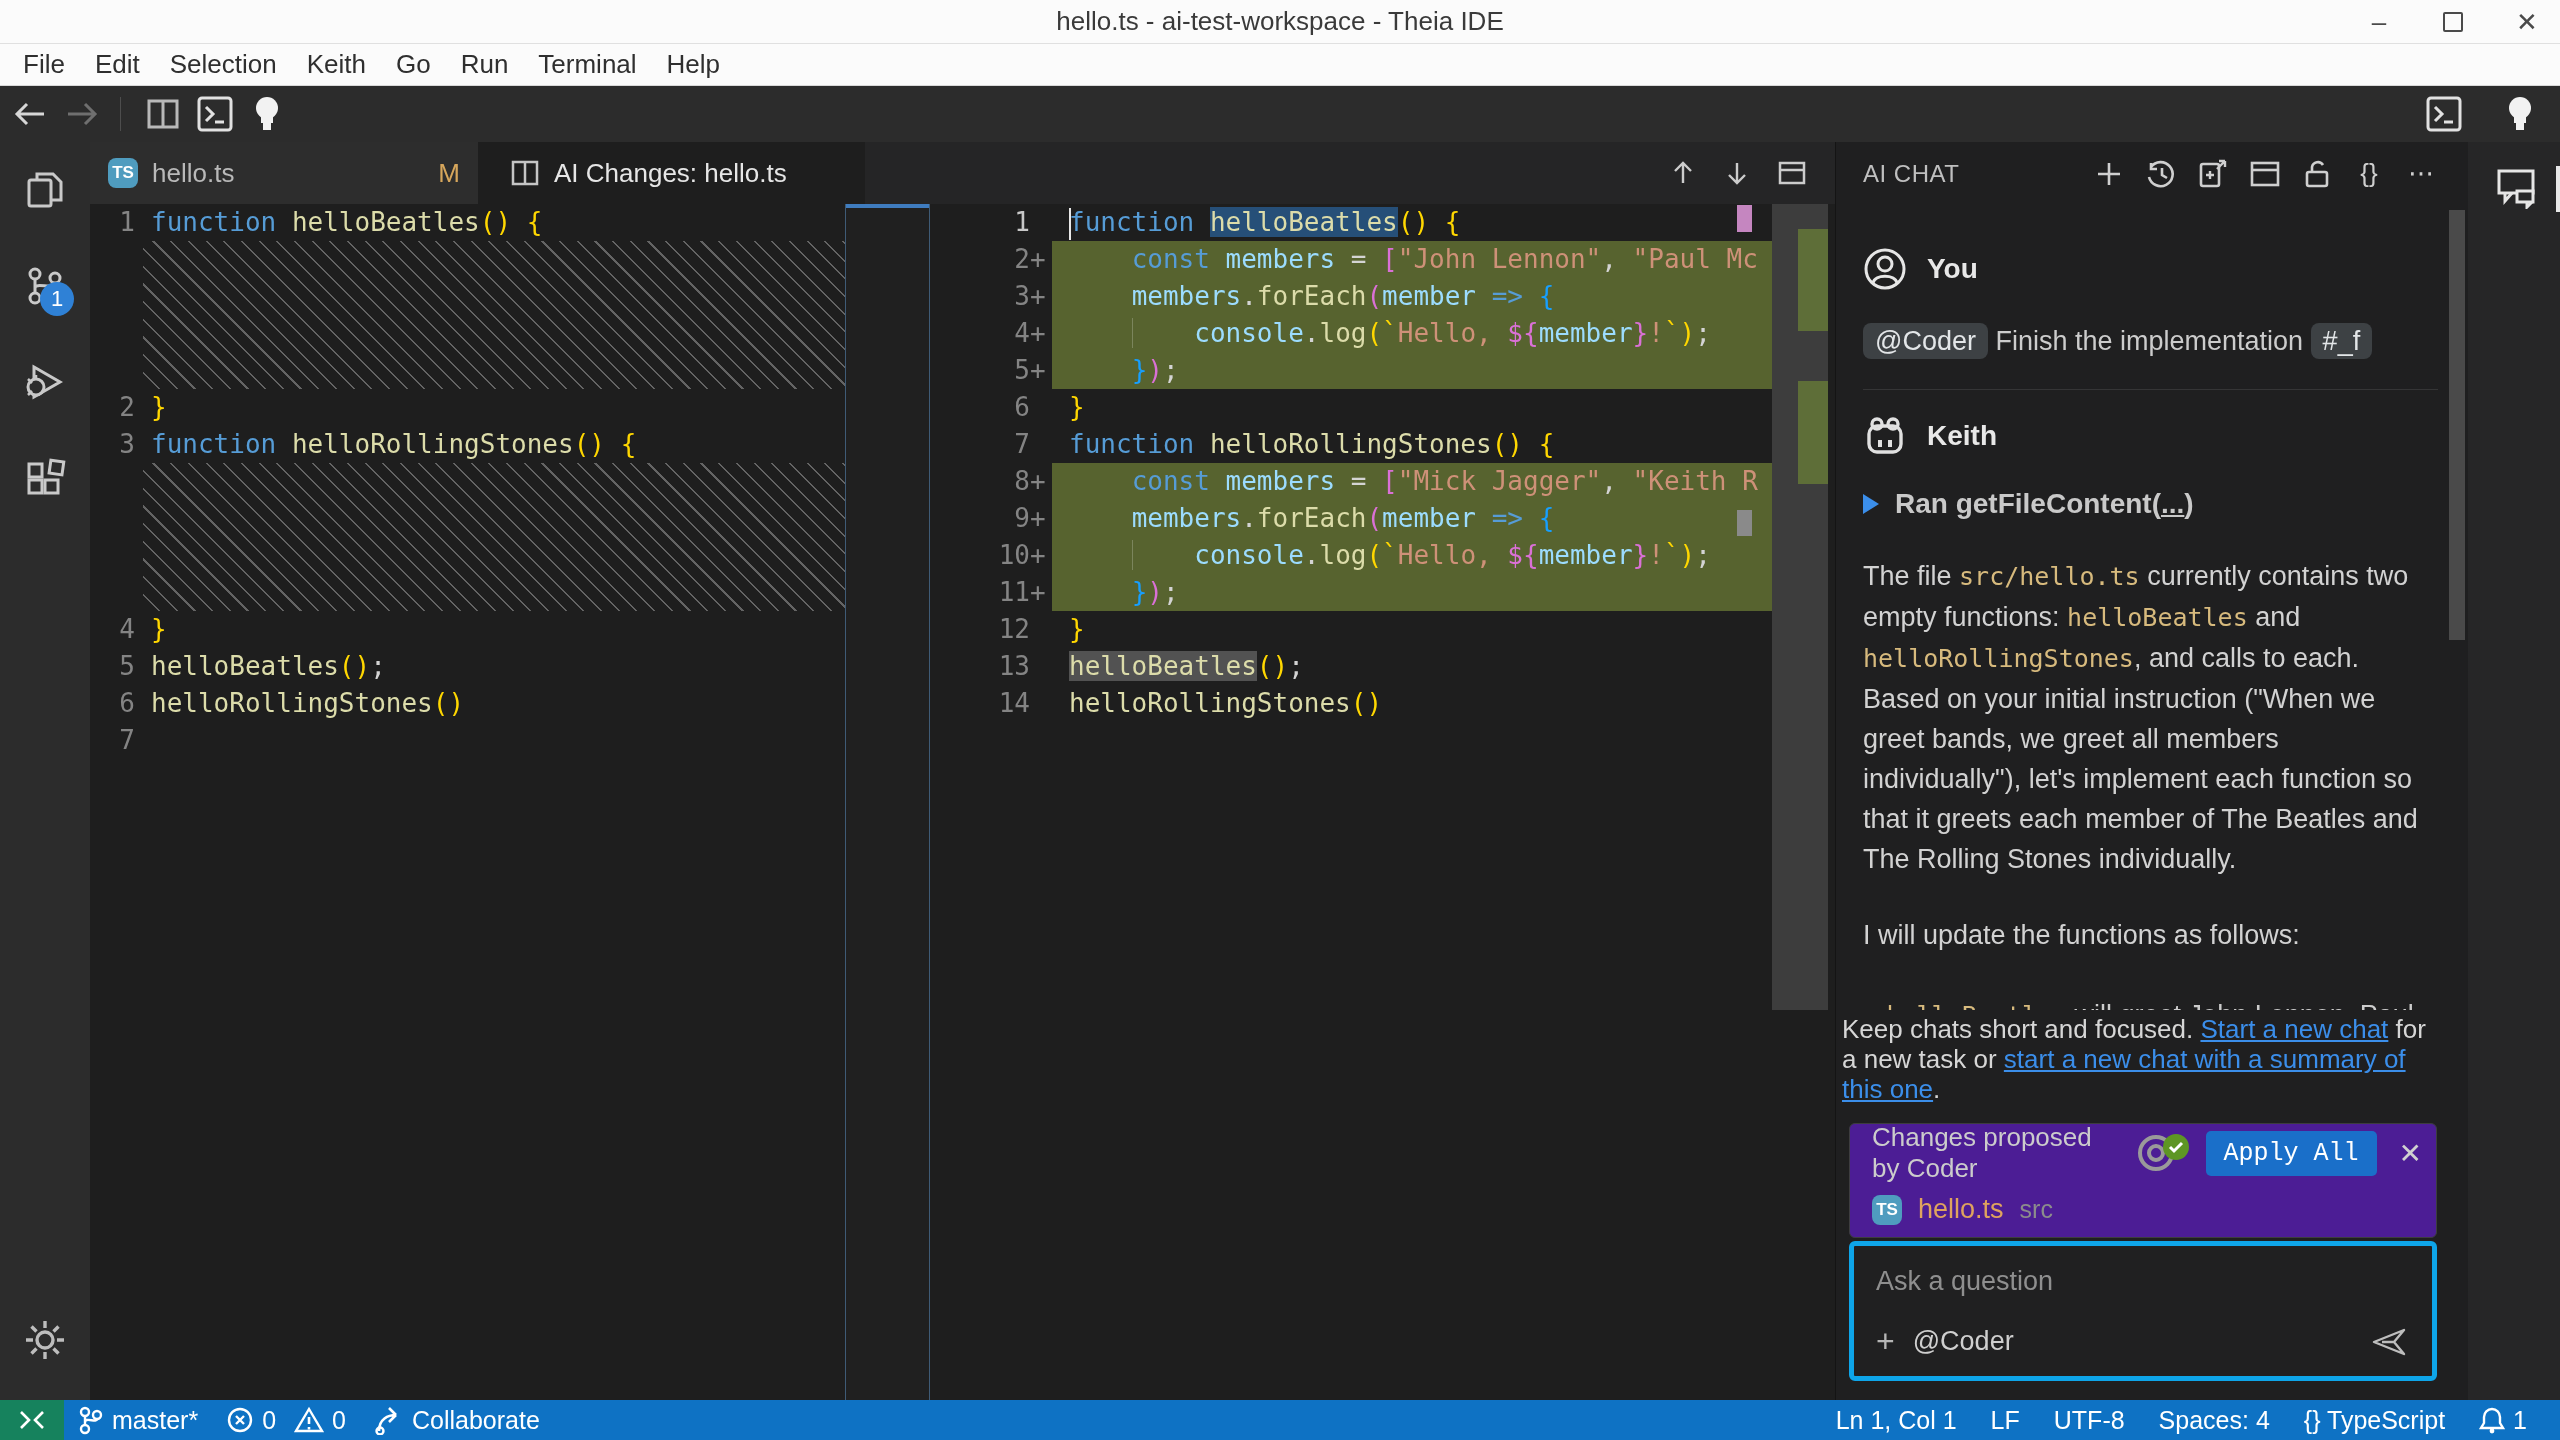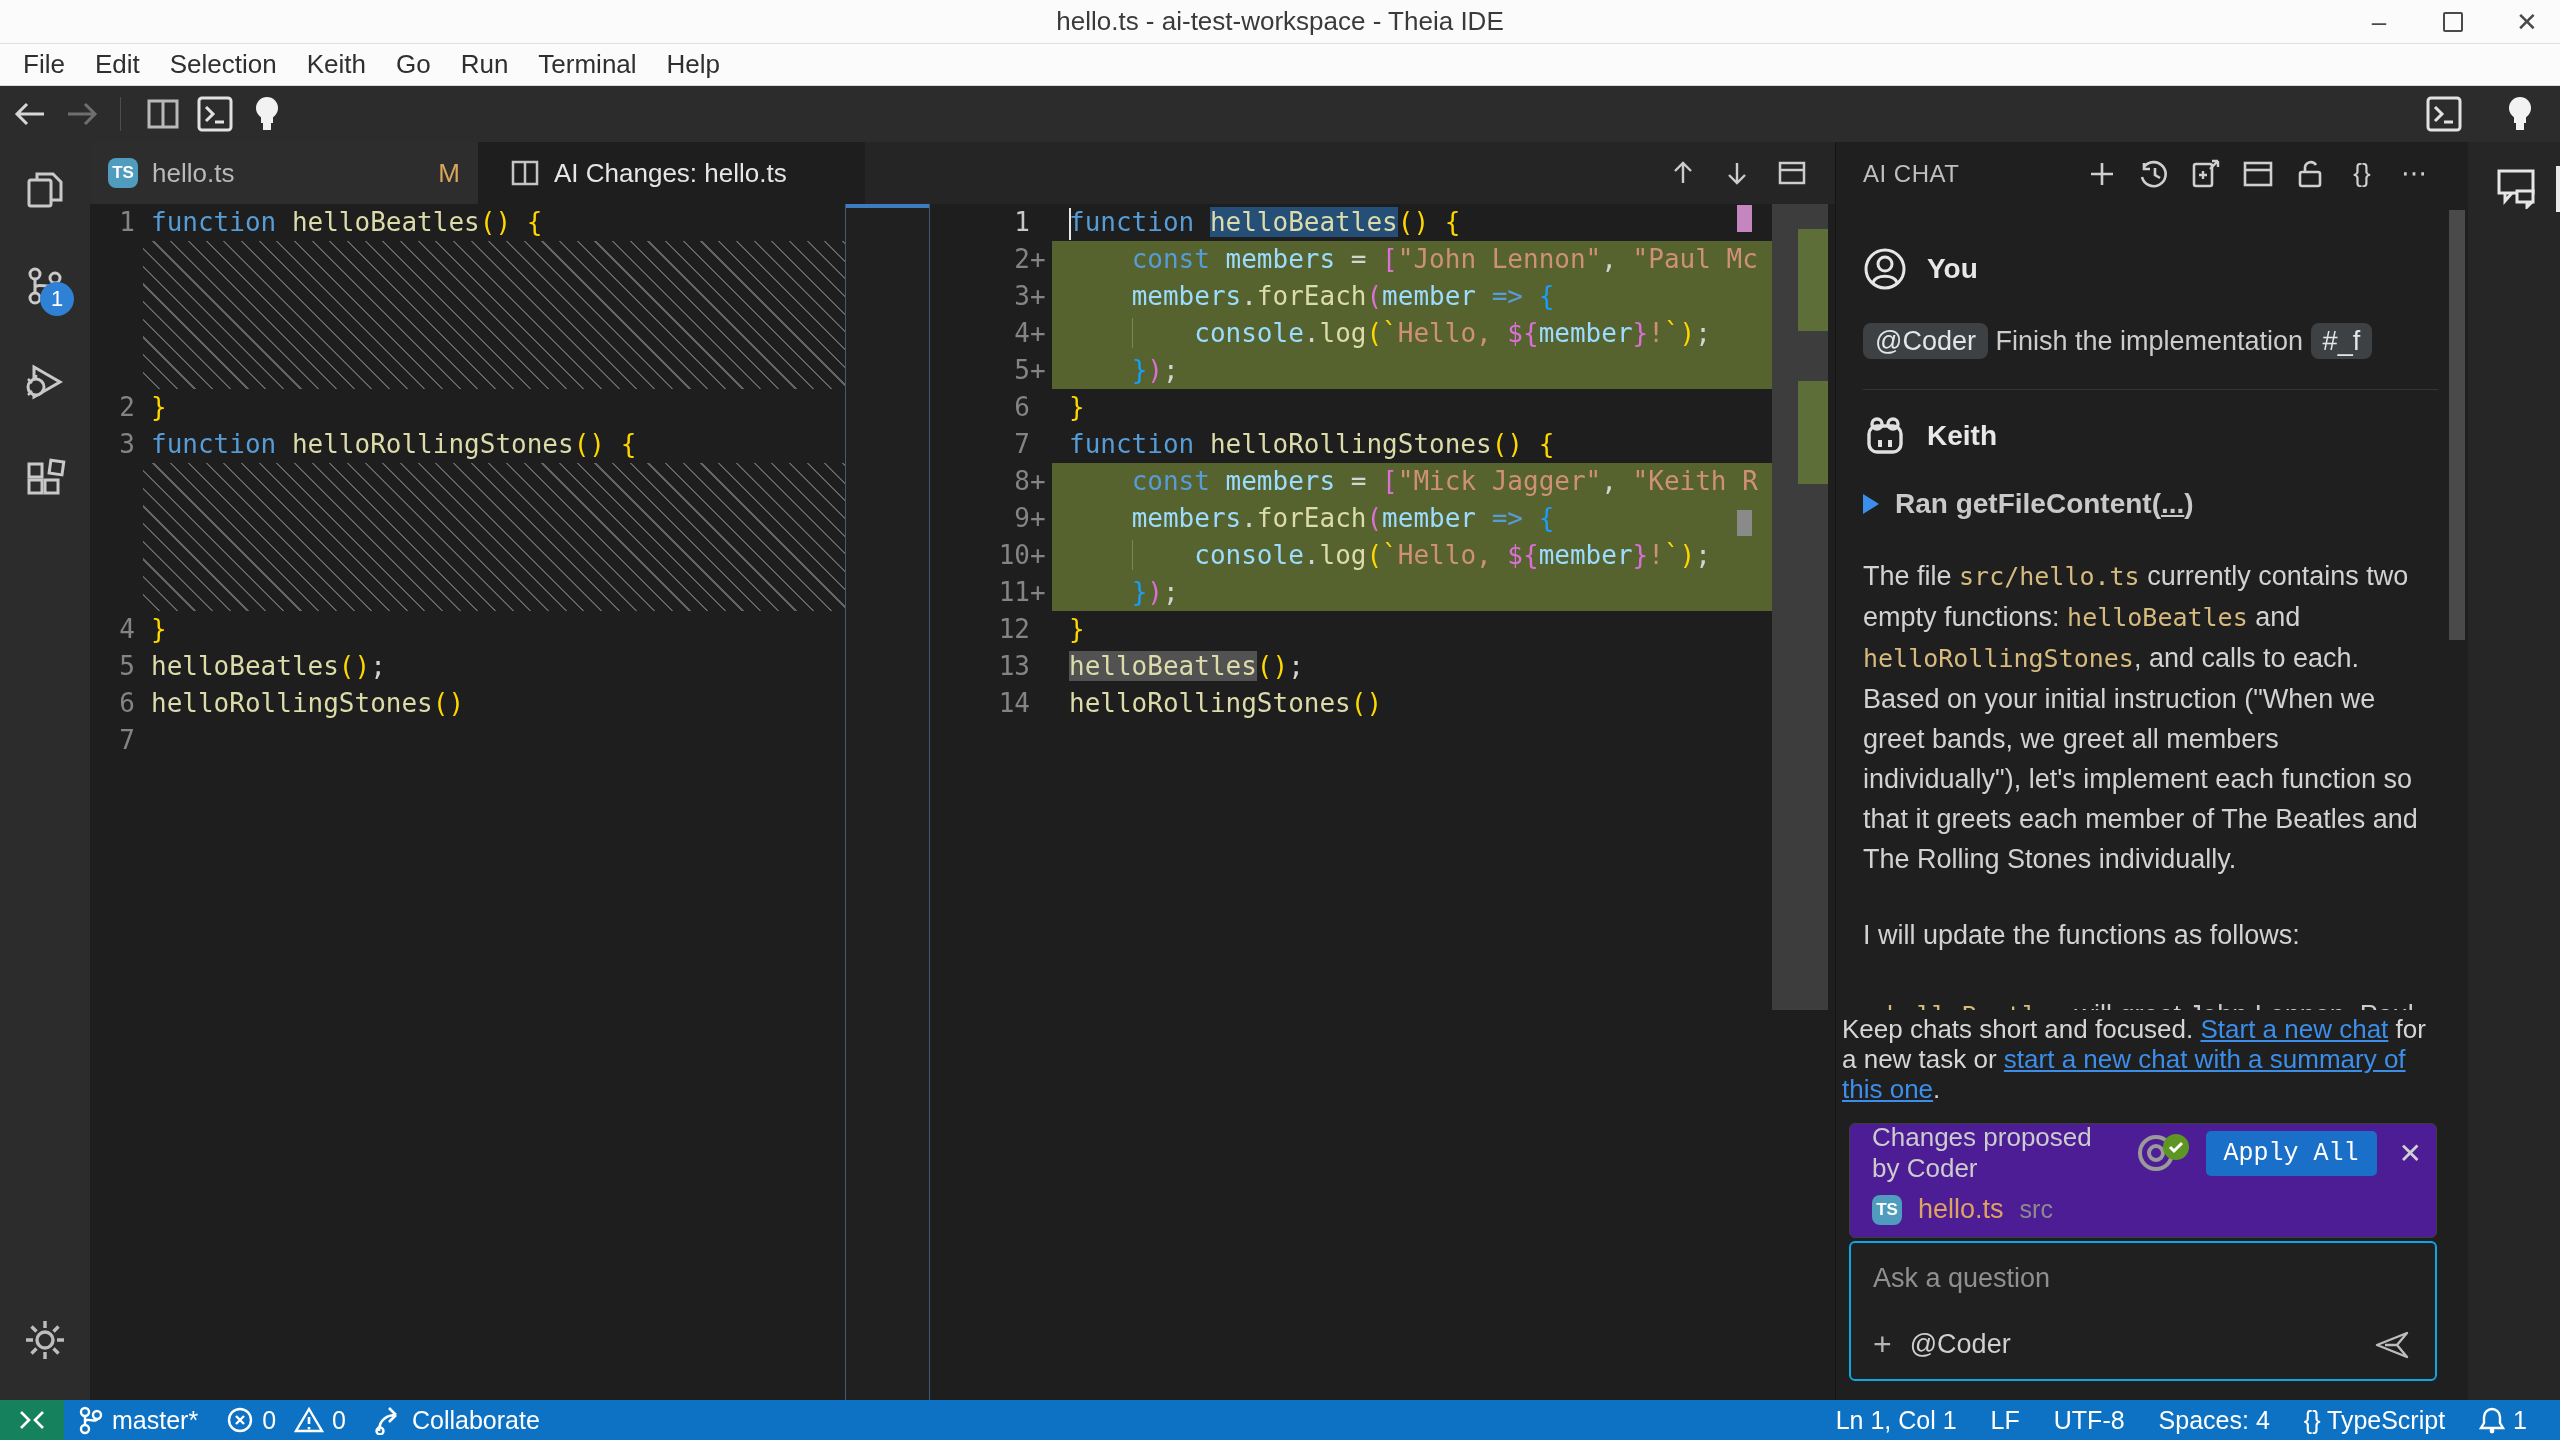--- a/index.html
+++ b/index.html
@@ -75,21 +75,21 @@
   .tk-guide{box-shadow:inset 1px 0 0 rgba(255,255,255,0.22)}
   .cursor { display:inline-block; width:2px; height:32px; background:#e8e8e8; vertical-align:middle; margin-right:-2px; }
 
   .mini { position:absolute; right:63px; top:0; width:37px; bottom:0; }
   .mini .mk { position:absolute; left:2px; width:15px; }
   .track { position:absolute; right:7px; top:0; width:56px; height:806px; background:#3d3d3d; }
   .track .gm { position:absolute; left:26px; width:30px; background:#5e6e38; }
 
   
   .chat { width:633px; position:relative; background:#1f1f20; border-left:1px solid #141414; font-size:27px; color:#cccccc; }
-  .chat-header { position:absolute; top:0; left:0; right:15px; height:63px; display:flex; align-items:center; padding:0 23px 0 27px;gap:44px; }
+  .chat-header { position:absolute; top:0; left:0; right:8px; height:63px; display:flex; align-items:center; padding:0 23px 0 27px;gap:44px; }
   .chat-title { font-size:24px; color:#bfbfbf; letter-spacing:0.5px; }
   .chat-hicons { margin-left:auto; display:flex; align-items:center; gap:20px; color:#cfcfcf; }
   .chat-hicons .hi { width:32px; height:32px; display:flex; align-items:center; justify-content:center; font-size:26px; }
 
   .chat-scroll { position:absolute; top:63px; left:0; right:0; height:805px; overflow:hidden; padding:0 30px 0 27px; }
   .msg { border-bottom:1px solid #353536; padding-bottom:28px; }
   .msg:last-child { border-bottom:none; }
   .msg-head { display:flex; align-items:center; gap:20px; font-weight:bold; color:#e8e8e8; font-size:28px; }
   .msg.you { padding-top:42px; }
   .msg.coder { padding-top:26px; }
@@ -112,21 +112,21 @@
   .cb-row1 { height:58px; display:flex; align-items:center; padding:0 14px 0 22px; gap:12px; }
   .cb-title { font-size:26px; color:#cccccc; flex:1; }
   .apply-btn { background:#1a6fc9; color:#fff; font-size:25px; border:none; border-radius:5px;
                padding:8px 18px; font-family:Liberation Mono, monospace; }
   .cb-close { color:#d0d0d0; font-size:28px; margin-left:10px; }
   .cb-row2 { height:55px; display:flex; align-items:center; padding:0 22px; gap:16px; }
   .cb-file { color:#dfa35e; font-size:27px; }
   .cb-dir { color:#8c8c8c; font-size:25px; }
 
   .input-box { position:absolute; top:1099px; left:13px; width:588px; height:140px; background:#202021;
-               border:2px solid #0ea5e9; border-radius:6px; padding:20px 22px 16px 22px; display:flex; flex-direction:column; }
+               border:5px solid #0ea5e9; border-radius:6px; padding:20px 22px 16px 22px; display:flex; flex-direction:column; }
   .ask-input { background:transparent; border:none; outline:none; color:#cfcfcf; font-size:27px;
                font-family:inherit; width:100%; }
   .ask-input::placeholder { color:#8f8f8f; }
   .input-row2 { margin-top:auto; display:flex; align-items:center; gap:18px; color:#cfcfcf; font-size:27px; }
   .plus-ic { font-size:32px; color:#b5b5b5; }
   .send-ic { margin-left:auto; }
 
   
   .rail { flex:1; background:#262627; position:relative; }
   .rail-item { position:absolute; top:14px; left:0; width:92px; height:64px; display:flex; align-items:center; justify-content:center; }

